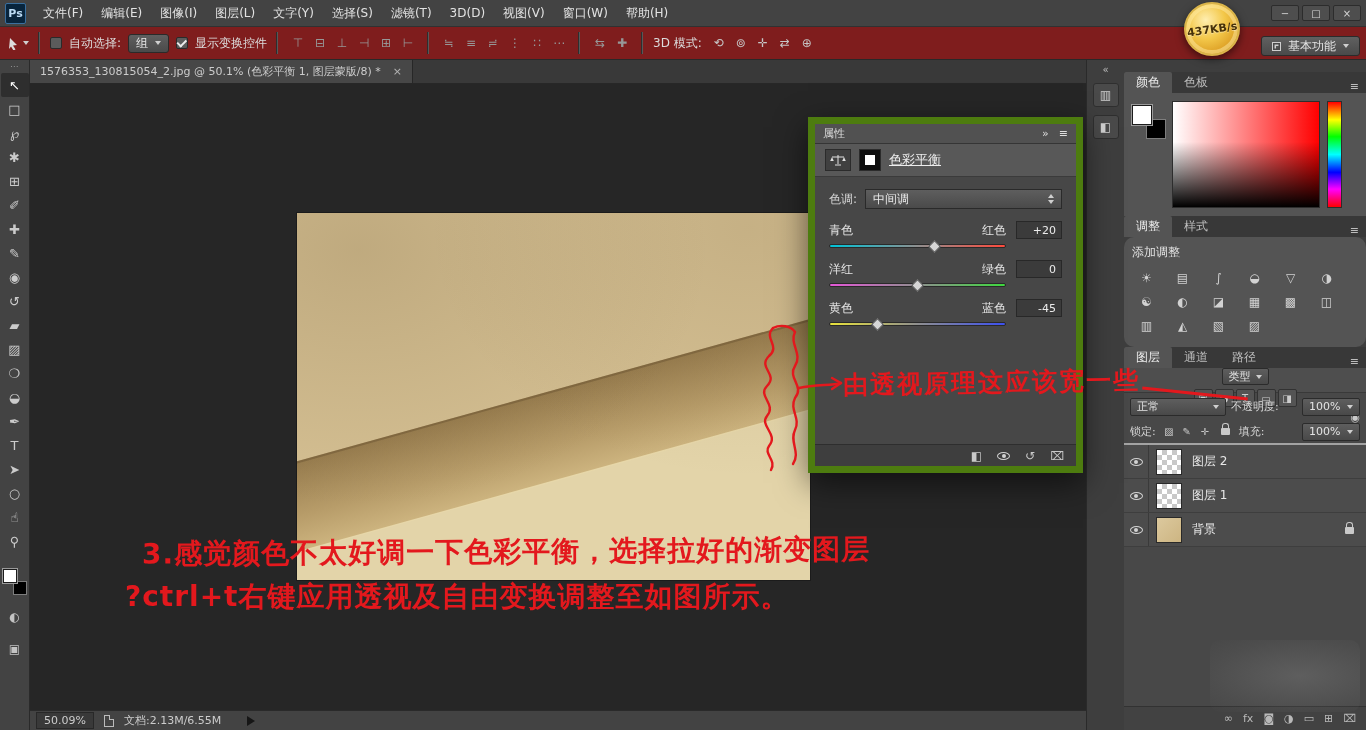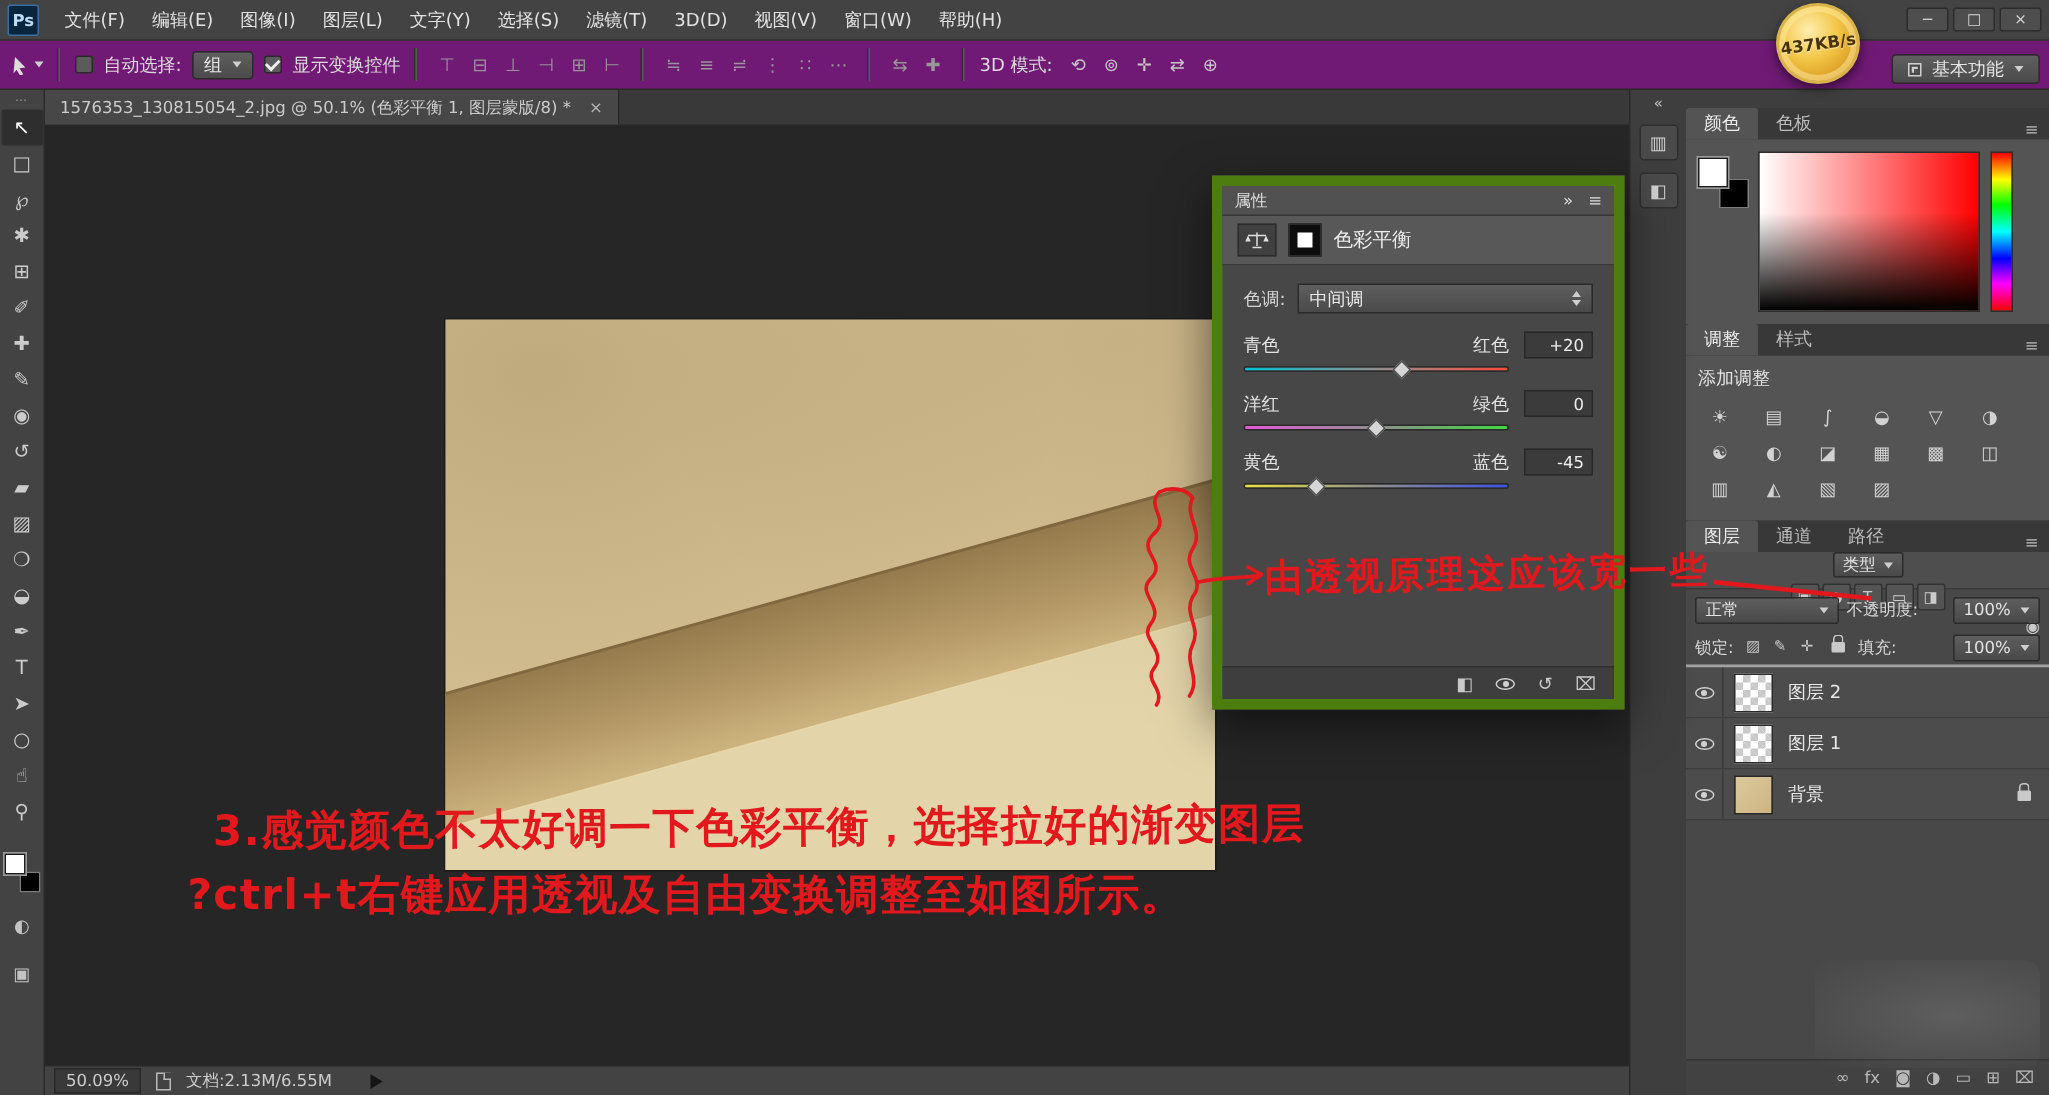--- a/index.html
+++ b/index.html
@@ -12,21 +12,21 @@
   
   .menubar { position:absolute; left:0; top:0; width:1366px; height:27px; background:#434343;
     border-bottom:1px solid #313131; display:flex; align-items:center; z-index:20; }
   .ps-logo { width:21px; height:21px; margin:0 8px 0 5px; background:#08253d; border:1px solid #3a6f9e;
     border-radius:2px; color:#bcdcf5; font-size:11px; font-weight:bold; display:flex; align-items:center; justify-content:center; }
   .menu-item { padding:0 9px; line-height:26px; color:#e2e2e2; font-size:12px; cursor:default; }
   .win-controls { margin-left:auto; display:flex; margin-right:5px; }
   .win-btn { width:28px; height:16px; margin-left:3px; display:flex; align-items:center; justify-content:center;
     color:#d6d6d6; font-size:10px; background:#4e4e4e; border:1px solid #2c2c2c; border-radius:2px; }
   
-  .optionsbar { position:absolute; left:0; top:27px; width:1366px; height:33px; background:#701a75;
+  .optionsbar { position:absolute; left:0; top:27px; width:1366px; height:33px; background:#7f1d1d;
     border-bottom:1px solid #292929; display:flex; align-items:center; gap:7px; padding:0 8px; z-index:19; }
   .vsep { width:1px; height:22px; background:#585858; box-shadow:-1px 0 0 #2e2e2e; margin:0 3px; }
   .checkbox { width:12px; height:12px; background:#5b5b5b; border:1px solid #2a2a2a; border-radius:2px;
     display:inline-flex; align-items:center; justify-content:center; position:relative; }
   .checkbox.checked::after { content:''; width:7px; height:4px; border-left:2px solid #ececec;
     border-bottom:2px solid #ececec; transform:rotate(-45deg) translate(0,-1px); }
   .dropdown { height:19px; background:linear-gradient(#5f5f5f,#4a4a4a); border:1px solid #2a2a2a; border-radius:3px;
     display:inline-flex; align-items:center; gap:7px; padding:0 7px; color:#e6e6e6; font-size:12px; }
   .tri-down { width:0; height:0; border-left:3.5px solid transparent; border-right:3.5px solid transparent; border-top:4px solid #cfcfcf; }
   .obtn { min-width:20px; height:20px; display:flex; align-items:center; justify-content:center;
@@ -91,21 +91,21 @@
   .ptab.active { background:#545454; color:#ebebeb; border-radius:2px 2px 0 0; }
   .ptab-menu { margin-left:auto; margin-right:7px; color:#bdbdbd; font-size:11px; }
   
   .color-body { height:123px; background:#545454; position:relative; }
   .fgbg { position:absolute; left:8px; top:12px; width:34px; height:34px; }
   .color-field { position:absolute; left:48px; top:8px; width:148px; height:107px; border:1px solid #2d2d2d;
     background:linear-gradient(to top,#000,rgba(0,0,0,0) 62%), linear-gradient(to right,#ffffff,#ff0000); }
   .hue-strip { position:absolute; left:203px; top:8px; width:15px; height:107px; border:1px solid #2d2d2d;
     background:linear-gradient(#f00,#ff0 17%,#0f0 33%,#0ff 50%,#00f 67%,#f0f 83%,#f00); }
   
-  .adj-body { height:110px; background:#545454; padding:7px 8px 0; }
+  .adj-body { height:110px; background:#545454; padding:7px 8px 0;border-radius:10px; }
   .add-label { font-size:12px; color:#e2e2e2; margin-bottom:7px; }
   .adj-icons { display:flex; flex-wrap:wrap; gap:5px 11px; padding-left:2px; }
   .adj-btn { width:25px; height:19px; display:flex; align-items:center; justify-content:center; color:#d2d2d2; font-size:12px; }
   
   .layers-body { flex:1; background:#484848; display:flex; flex-direction:column; }
   .lfilter-row { height:25px; display:flex; align-items:center; gap:4px; padding:0 6px; background:#4e4e4e; border-bottom:1px solid #393939;flex-direction:column; }
   .mini-select { height:18px; background:linear-gradient(#5e5e5e,#494949); border:1px solid #2b2b2b; border-radius:2px;
     display:inline-flex; align-items:center; gap:5px; padding:0 6px; font-size:11px; color:#e3e3e3; }
   .lf-btn { width:19px; height:18px; background:#545454; border:1px solid #323232; border-radius:2px;
     color:#cccccc; font-size:10px; display:flex; align-items:center; justify-content:center; }
@@ -138,21 +138,21 @@
   
   .props { position:absolute; left:808px; top:117px; width:275px; height:356px; background:#474747;
     border:7px solid #4d7c0f; box-shadow:0 10px 30px rgba(0,0,0,.55); z-index:40; display:flex; flex-direction:column; }
   .props-title { height:20px; background:#515151; border-bottom:1px solid #353535; display:flex; align-items:center;
     gap:10px; padding:0 8px; font-size:11px; color:#dedede; }
   .props-title .spacer { flex:1; }
   .props-head { height:33px; background:#585858; border-bottom:1px solid #3b3b3b; display:flex; align-items:center; gap:8px; padding:0 10px; }
   .scales-box { width:26px; height:22px; background:#404040; border:1px solid #2b2b2b; display:flex; align-items:center; justify-content:center; }
   .mask-box { width:22px; height:22px; background:#0d0d0d; border:1px solid #2b2b2b; display:flex; align-items:center; justify-content:center; }
   .mask-box span { width:10px; height:10px; background:#ffffff; display:block; }
-  .props-name { font-size:13px; color:#eeeeee; }
+  .props-name { font-size:13px; color:#eeeeee;text-decoration:underline; }
   .props-body { flex:1; padding:12px 14px 0; }
   .tone-row { display:flex; align-items:center; gap:8px; margin-bottom:12px; }
   .tone-select { flex:1; height:20px; background:linear-gradient(#5e5e5e,#4a4a4a); border:1px solid #2a2a2a; border-radius:0;
     display:flex; align-items:center; padding:0 7px; color:#e8e8e8; }
   .tone-select .spacer { flex:1; }
   .updown { display:flex; flex-direction:column; gap:2px; }
   .tri-up { width:0; height:0; border-left:3.5px solid transparent; border-right:3.5px solid transparent; border-bottom:4px solid #cfcfcf; }
   .sgroup { margin-bottom:6px; }
   .slabels { display:flex; align-items:center; height:18px; font-size:12px; color:#e4e4e4; }
   .slabel-r { margin-left:auto; margin-right:10px; }

